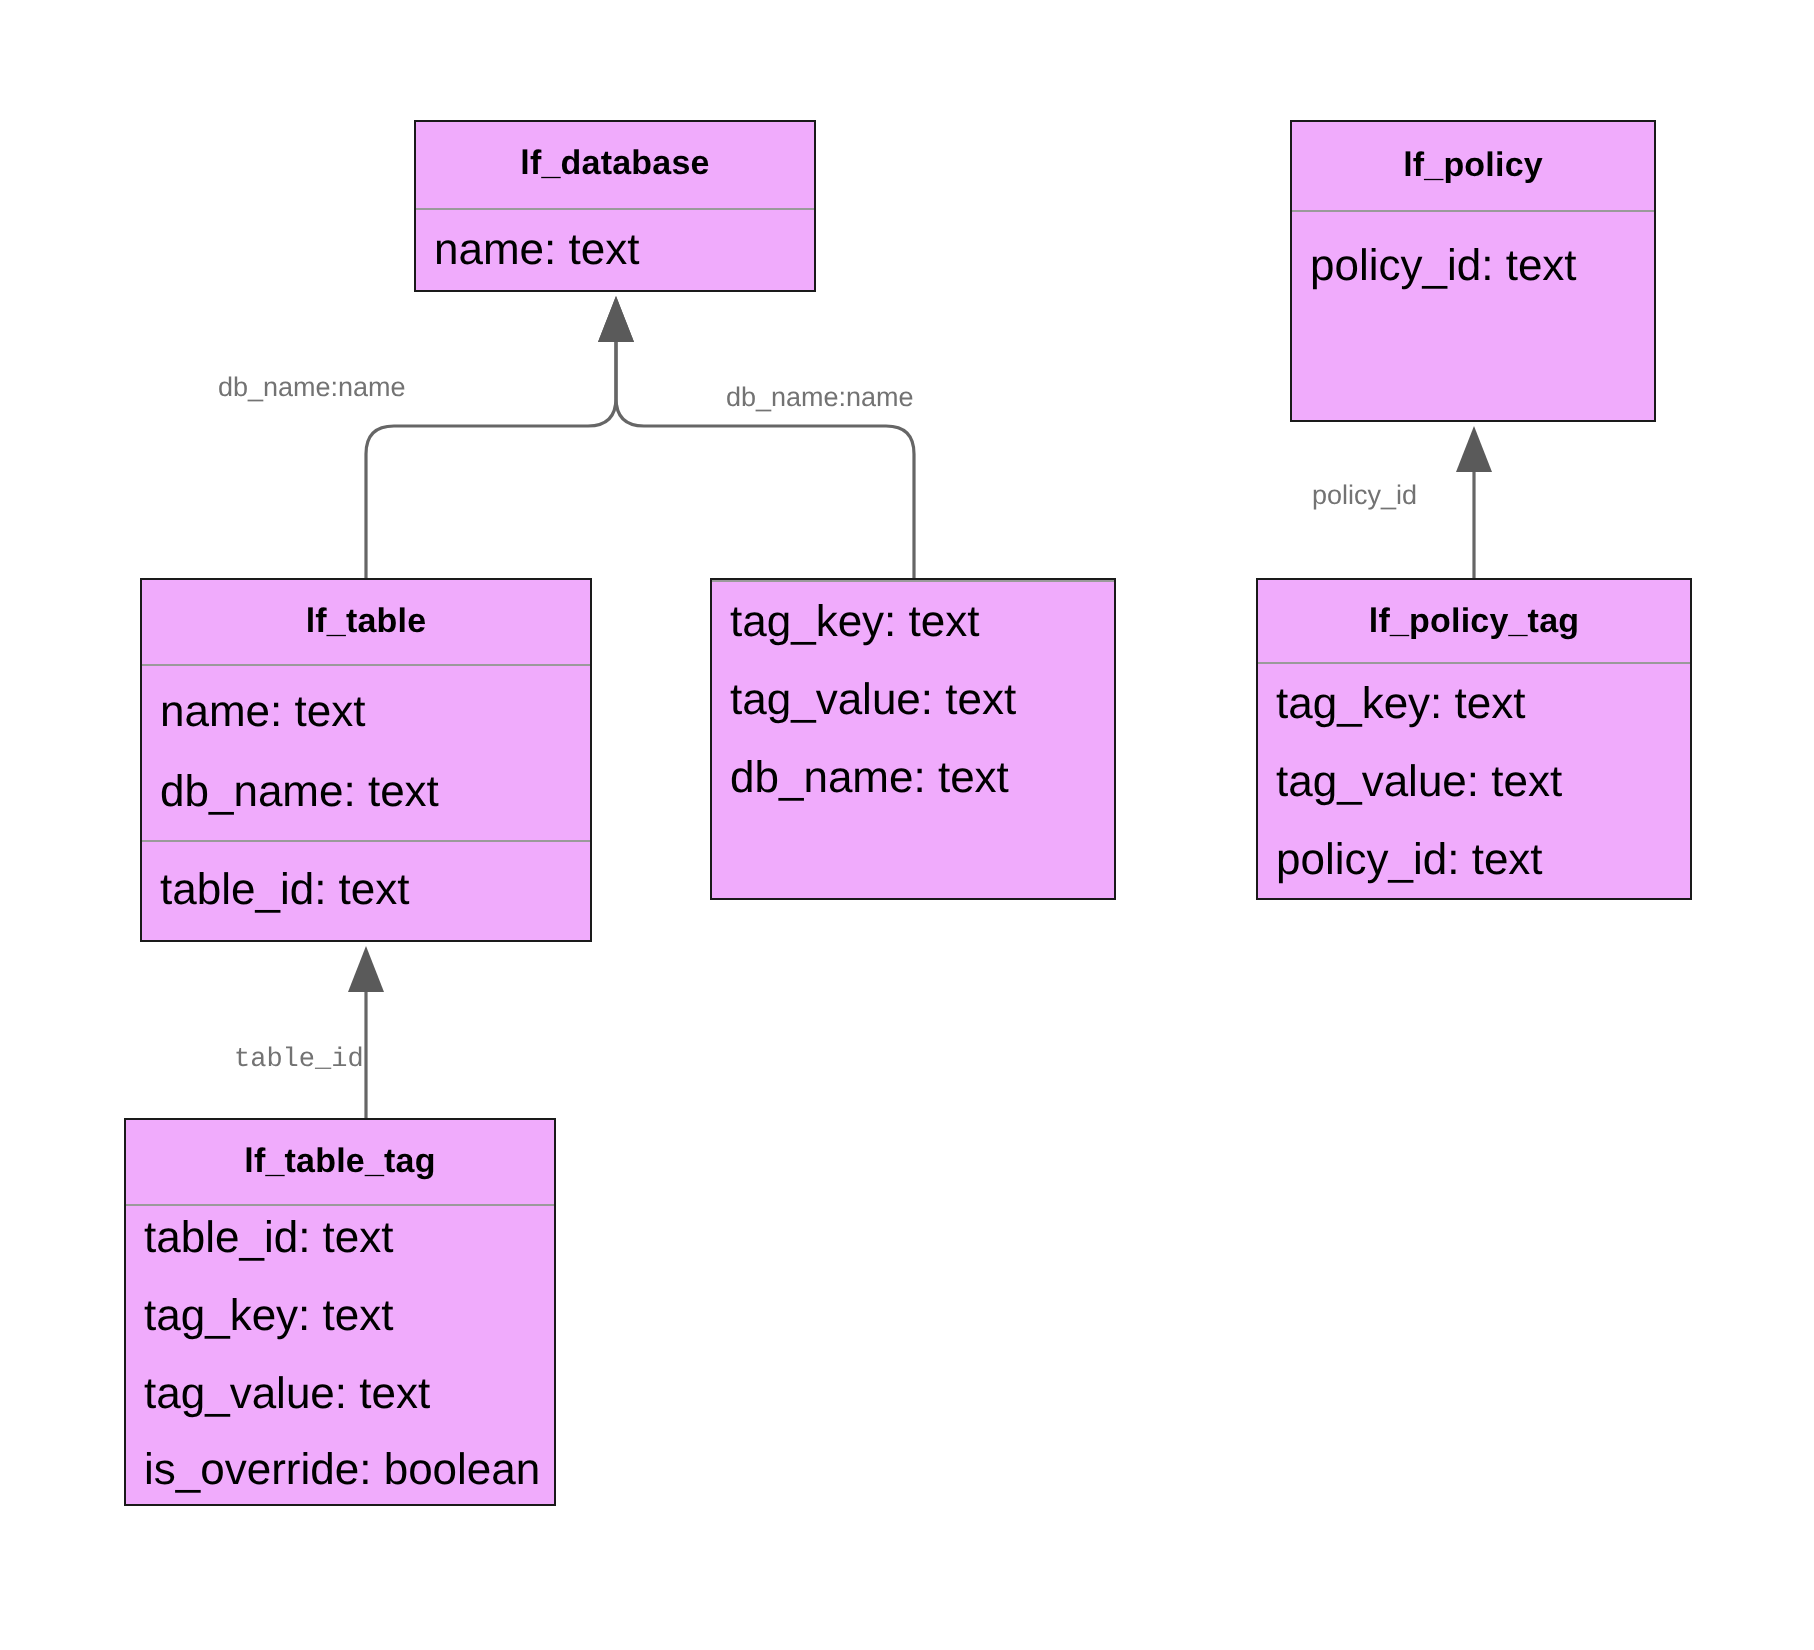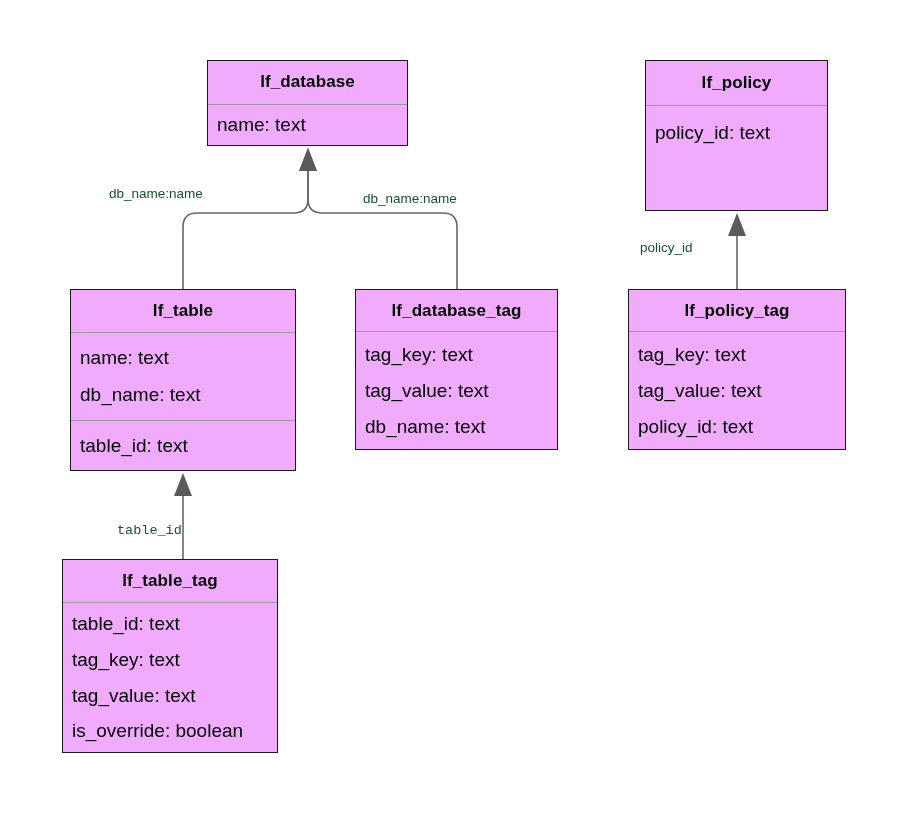--- a/index.html
+++ b/index.html
@@ -57,31 +57,31 @@
   .compartment {
     box-sizing: border-box;
     border-top: 1.1px solid #9a9a9a;
     display: flex;
     flex-direction: column;
     justify-content: center;
     padding: 0 0 0 9px;
   }
 
   .attr {
-    font-size: 19px;
+    font-size: 22px;
     color: #000000;
     line-height: 1.0;
     white-space: nowrap;
   }
 
   
   .edge-label {
     position: absolute;
     font-size: 13.5px;
-    color: #14532d;
+    color: #737373;
     white-space: nowrap;
     background: transparent;
     line-height: 1;
   }
 </style>
 </head>
 <body>
 
 <div id="canvas">
   <svg id="edge-layer" viewBox="0 0 907 825">
@@ -90,21 +90,21 @@
       <path d="M 457 289 L 457 227 Q 457 213 443 213 L 322 213 Q 308 213 308 199 L 308 152" fill="none" stroke="#666666" stroke-width="1.6"></path>
       <polygon points="308,148 299,171 317,171" fill="#5a5a5a"></polygon>
       <path d="M 183 559 L 183 496" fill="none" stroke="#666666" stroke-width="1.6"></path>
       <polygon points="183,473 174,496 192,496" fill="#5a5a5a"></polygon>
       <path d="M 737 289 L 737 236" fill="none" stroke="#666666" stroke-width="1.6"></path>
       <polygon points="737,213 728,236 746,236" fill="#5a5a5a"></polygon>
     </svg>
 <div class="edge-label" style="left: 109px; top: 187px;">db_name:name</div>
     <div class="edge-label" style="left: 363px; top: 192px;">db_name:name</div>
     <div class="edge-label" style="left: 117px; top: 524px; font-family: Liberation Mono, monospace;">table_id</div>
-    <div class="edge-label" style="left: 640px; top: 241px;">policy_id</div>
+    <div class="edge-label" style="left: 656px; top: 241px;">policy_id</div>
     <div class="entity" style="left: 207px; top: 60px; width: 201px; height: 86px;">
       <div class="entity-header" style="height: 44px;">lf_database</div>
       <div class="compartment" style="height: 42px;">
         <div class="attr">name: text</div>
       </div>
     </div>
     <div class="entity" style="left: 645px; top: 60px; width: 183px; height: 151px;">
       <div class="entity-header" style="height: 44px;">lf_policy</div>
       <div class="compartment" style="height: 54px;">
         <div class="attr">policy_id: text</div>
@@ -114,21 +114,20 @@
       <div class="entity-header" style="height: 42px;">lf_table</div>
       <div class="compartment" style="height: 89px; gap: 18.3333px;">
         <div class="attr">name: text</div>
         <div class="attr">db_name: text</div>
       </div>
       <div class="compartment" style="height: 51px;">
         <div class="attr">table_id: text</div>
       </div>
     </div>
     <div class="entity" style="left: 355px; top: 289px; width: 203px; height: 161px;">
-      <div class="entity-header" style="height: 42px;">lf_database_tag</div>
       <div class="compartment" style="height: 119px; gap: 17px;">
         <div class="attr">tag_key: text</div>
         <div class="attr">tag_value: text</div>
         <div class="attr">db_name: text</div>
       </div>
     </div>
     <div class="entity" style="left: 628px; top: 289px; width: 218px; height: 161px;">
       <div class="entity-header" style="height: 42px;">lf_policy_tag</div>
       <div class="compartment" style="height: 119px; gap: 17px;">
         <div class="attr">tag_key: text</div>

